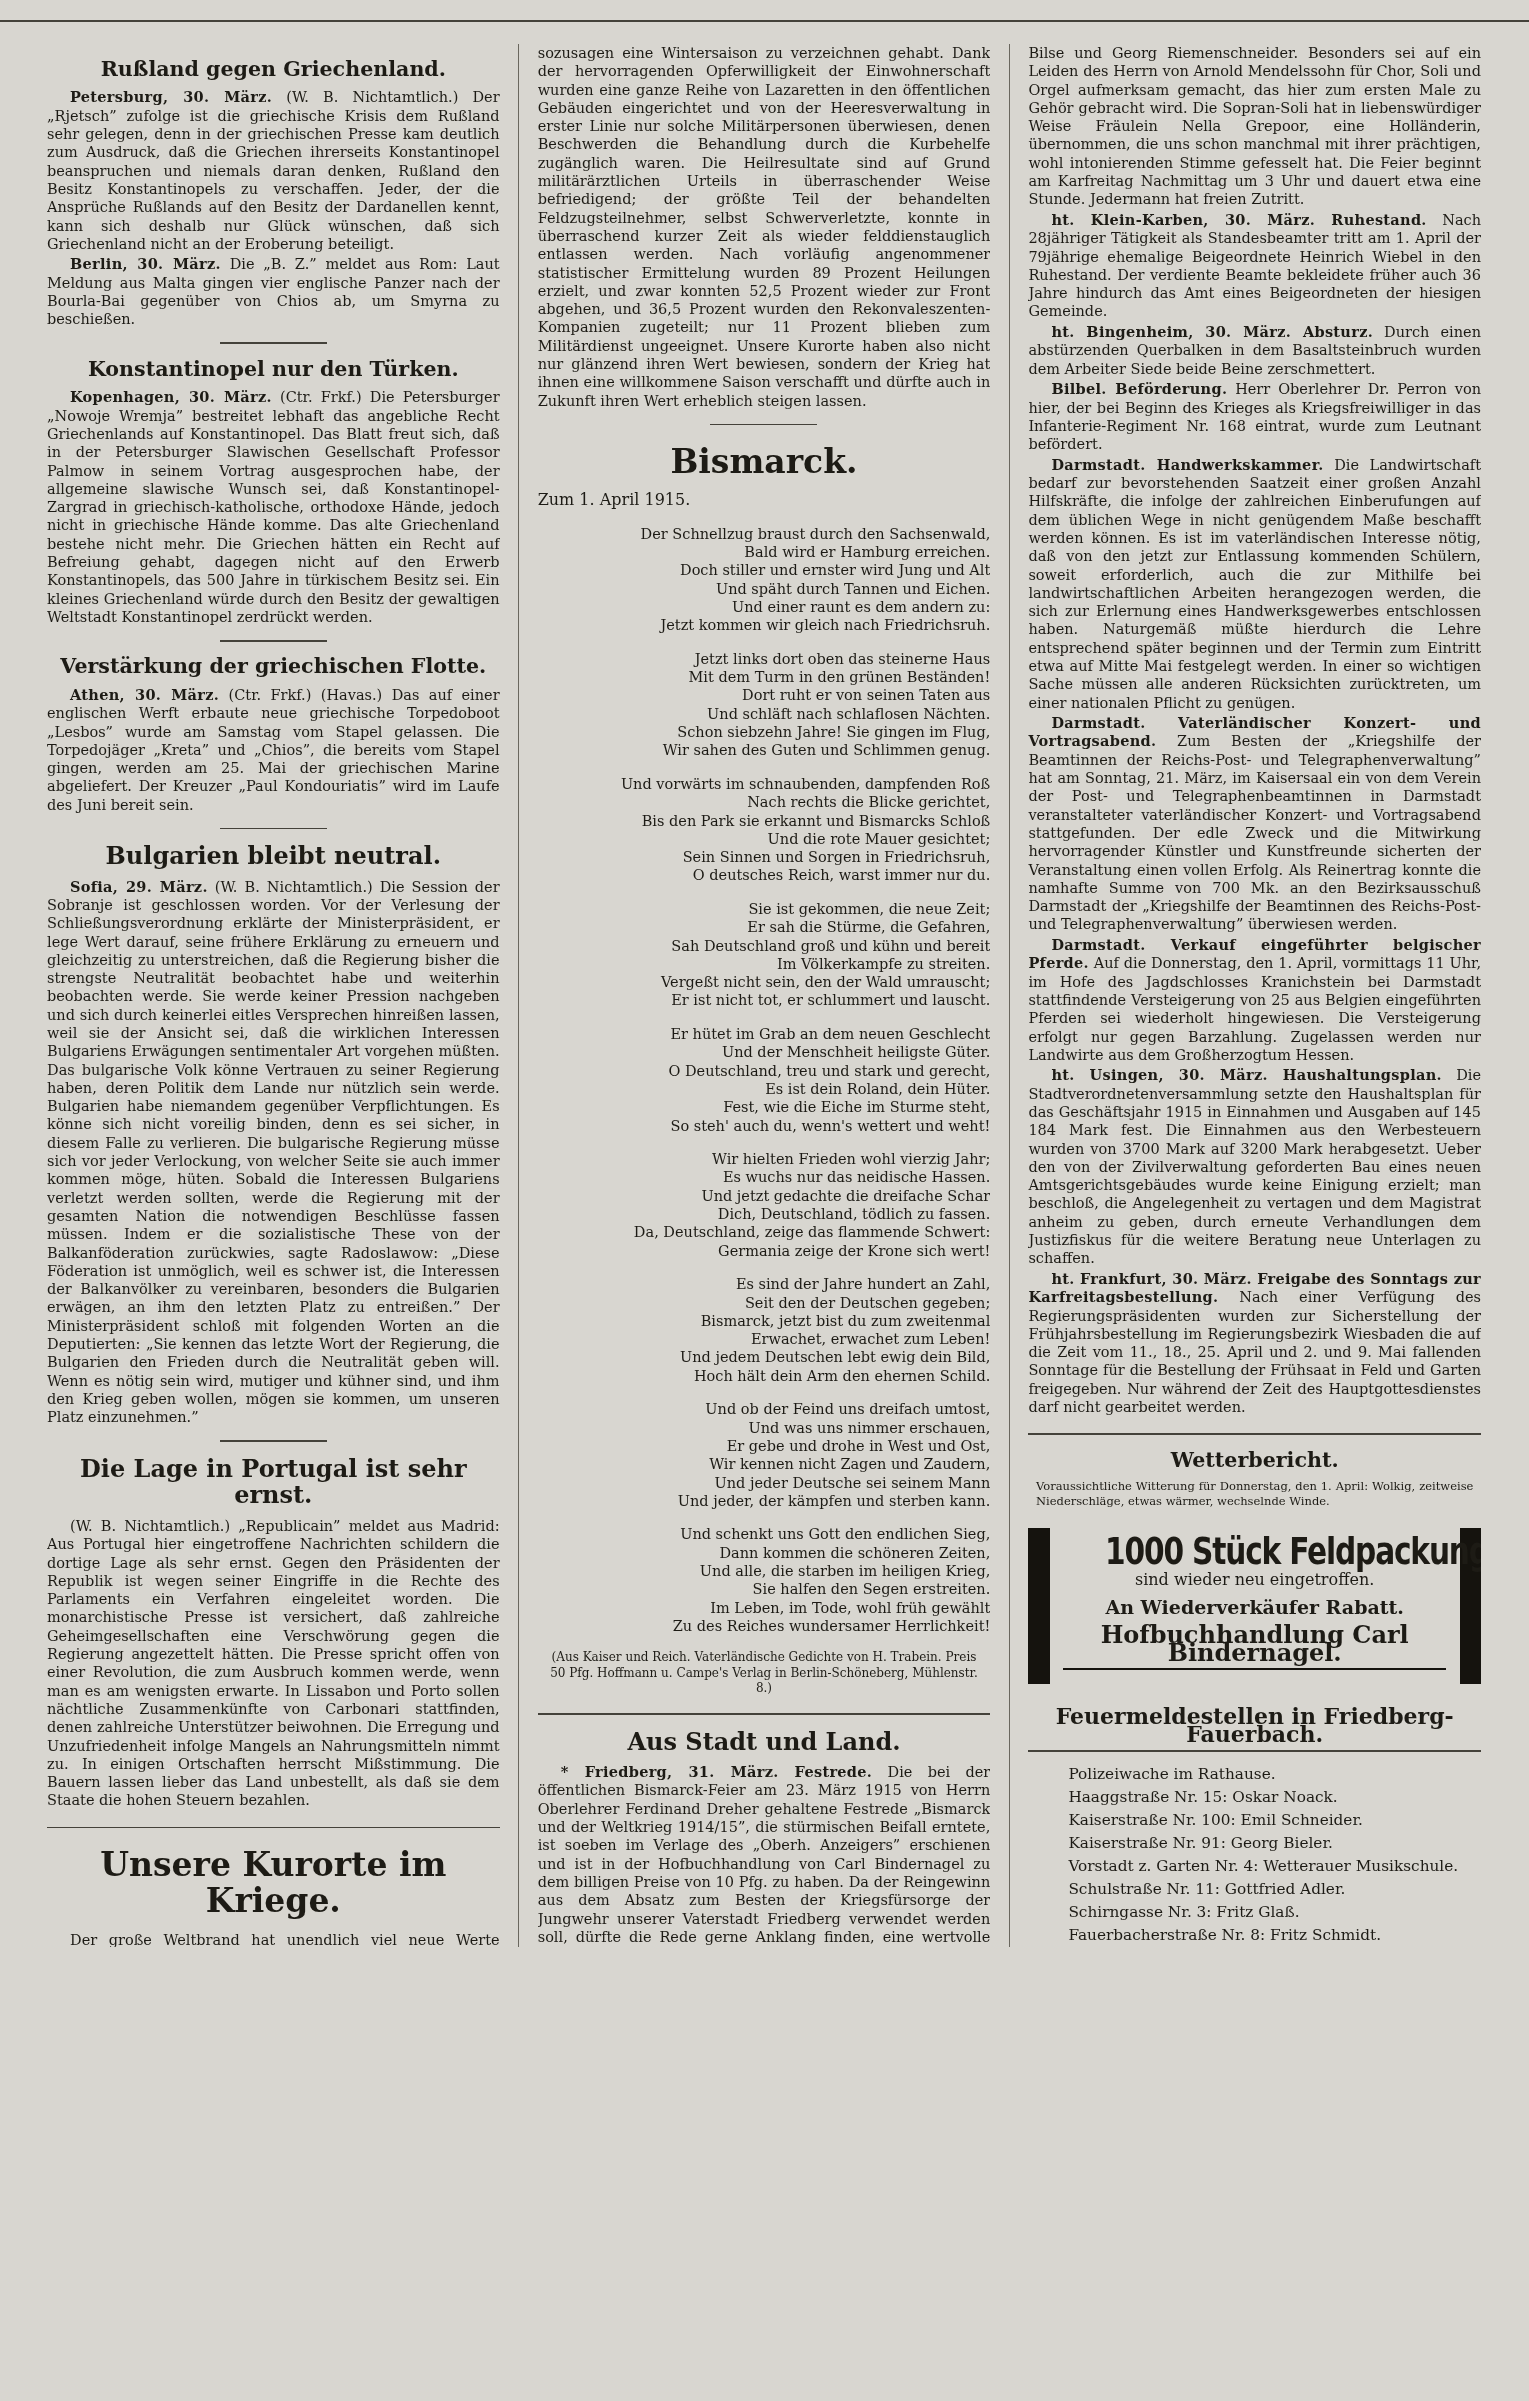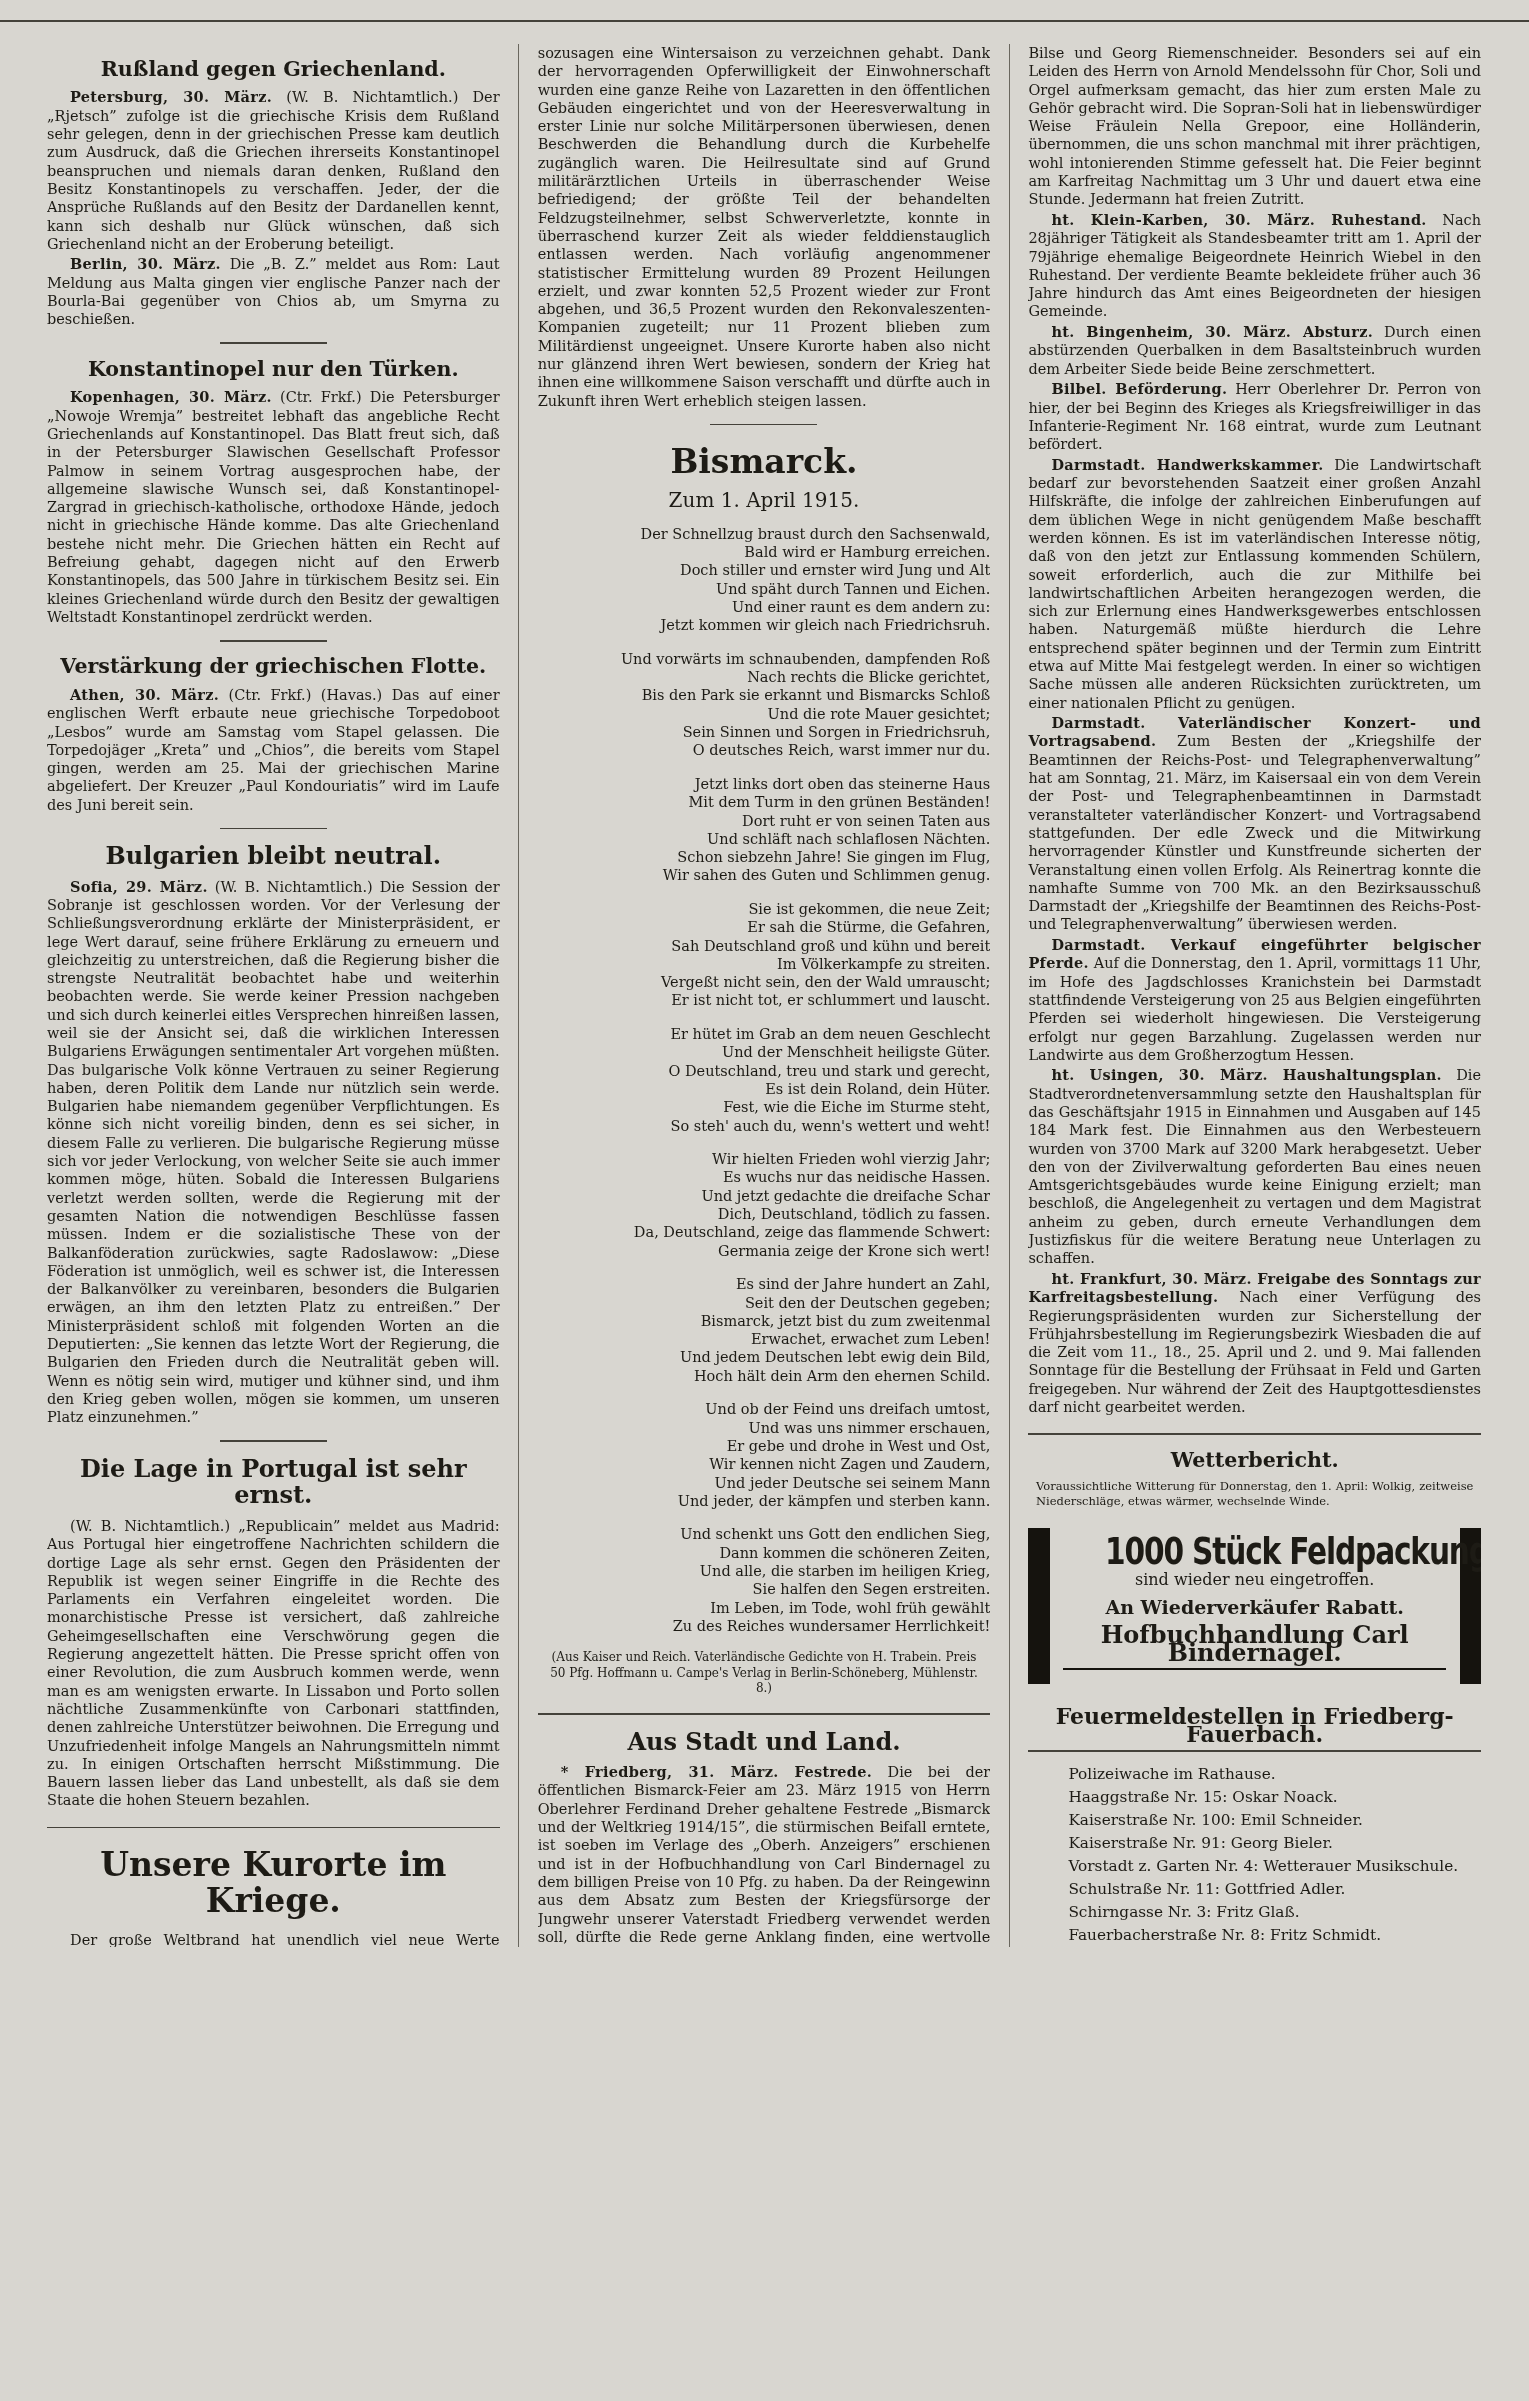--- a/index.html
+++ b/index.html
@@ -18,21 +18,21 @@
   }
   .divider { width: 1.5px; background: #6a675e; }
   .col { font-size: 14.5px; line-height: 18.3px; text-align: justify; overflow: hidden; }
   .para { margin: 0 0 2.3px; text-indent: 23px; }
   .para.cont { text-indent: 0; }
   .lead { font-weight: 700; letter-spacing: 0.3px; }
   .h { font-weight: 700; text-align: center; line-height: 1.12; margin: 13.8px 0 7.6px; text-indent: 0; }
   .h-m { font-size: 20.6px; }
   .h-l { font-size: 24px; }
   .h-xl { font-size: 33px; margin: 18.3px 0 10.7px; }
-  .sub { text-align: center; font-size: 20px; margin: 0 0 15.3px; }
+  .sub { text-align: left; font-size: 16px; margin: 0 0 15.3px; }
   .rule-sep { width: 107px; height: 1.5px; background: var(--rule, #44423a); margin: 13.8px auto 7.6px; }
   .rule-full { height: 1.5px; background: var(--rule, #44423a); margin: 17px 0 3.1px; }
   .stanza { margin: 0 0 15.3px 64px; text-align: right; text-indent: 0; }
   .poem-line { line-height: 18.3px; }
   .note { font-size: 12px; line-height: 15.3px; text-align: center; margin: 3.1px 4.6px 7.6px; text-indent: 0; }
   .weather-note { font-size: 11.5px; line-height: 14.5px; text-align: justify; margin: 1.5px 7.6px 13.8px; text-indent: 0; }
   .ad { position: relative; margin: 20px 0 23px; padding: 12.2px 35px 13.8px; text-align: center; }
   .ad-bar { position: absolute; top: 0; bottom: 0; width: 21.4px; background: var(--black, #15130e); }
   .ad-bar.left { left: 0; } .ad-bar.right { right: 0; }
   .ad-headline {
@@ -82,34 +82,34 @@
         <div class="sub">Zum 1. April 1915.</div>
         <div class="stanza">
           <div class="poem-line">Der Schnellzug braust durch den Sachsenwald,</div>
           <div class="poem-line">Bald wird er Hamburg erreichen.</div>
           <div class="poem-line">Doch stiller und ernster wird Jung und Alt</div>
           <div class="poem-line">Und späht durch Tannen und Eichen.</div>
           <div class="poem-line">Und einer raunt es dem andern zu:</div>
           <div class="poem-line">Jetzt kommen wir gleich nach Friedrichsruh.</div>
         </div>
         <div class="stanza">
+          <div class="poem-line">Jetzt links dort oben das steinerne Haus</div>
+          <div class="poem-line">Mit dem Turm in den grünen Beständen!</div>
+          <div class="poem-line">Dort ruht er von seinen Taten aus</div>
+          <div class="poem-line">Und schläft nach schlaflosen Nächten.</div>
+          <div class="poem-line">Schon siebzehn Jahre! Sie gingen im Flug,</div>
+          <div class="poem-line">Wir sahen des Guten und Schlimmen genug.</div>
+        </div>
+        <div class="stanza">
           <div class="poem-line">Und vorwärts im schnaubenden, dampfenden Roß</div>
           <div class="poem-line">Nach rechts die Blicke gerichtet,</div>
           <div class="poem-line">Bis den Park sie erkannt und Bismarcks Schloß</div>
           <div class="poem-line">Und die rote Mauer gesichtet;</div>
           <div class="poem-line">Sein Sinnen und Sorgen in Friedrichsruh,</div>
           <div class="poem-line">O deutsches Reich, warst immer nur du.</div>
-        </div>
-        <div class="stanza">
-          <div class="poem-line">Jetzt links dort oben das steinerne Haus</div>
-          <div class="poem-line">Mit dem Turm in den grünen Beständen!</div>
-          <div class="poem-line">Dort ruht er von seinen Taten aus</div>
-          <div class="poem-line">Und schläft nach schlaflosen Nächten.</div>
-          <div class="poem-line">Schon siebzehn Jahre! Sie gingen im Flug,</div>
-          <div class="poem-line">Wir sahen des Guten und Schlimmen genug.</div>
         </div>
         <div class="stanza">
           <div class="poem-line">Sie ist gekommen, die neue Zeit;</div>
           <div class="poem-line">Er sah die Stürme, die Gefahren,</div>
           <div class="poem-line">Sah Deutschland groß und kühn und bereit</div>
           <div class="poem-line">Im Völkerkampfe zu streiten.</div>
           <div class="poem-line">Vergeßt nicht sein, den der Wald umrauscht;</div>
           <div class="poem-line">Er ist nicht tot, er schlummert und lauscht.</div>
         </div>
         <div class="stanza">

